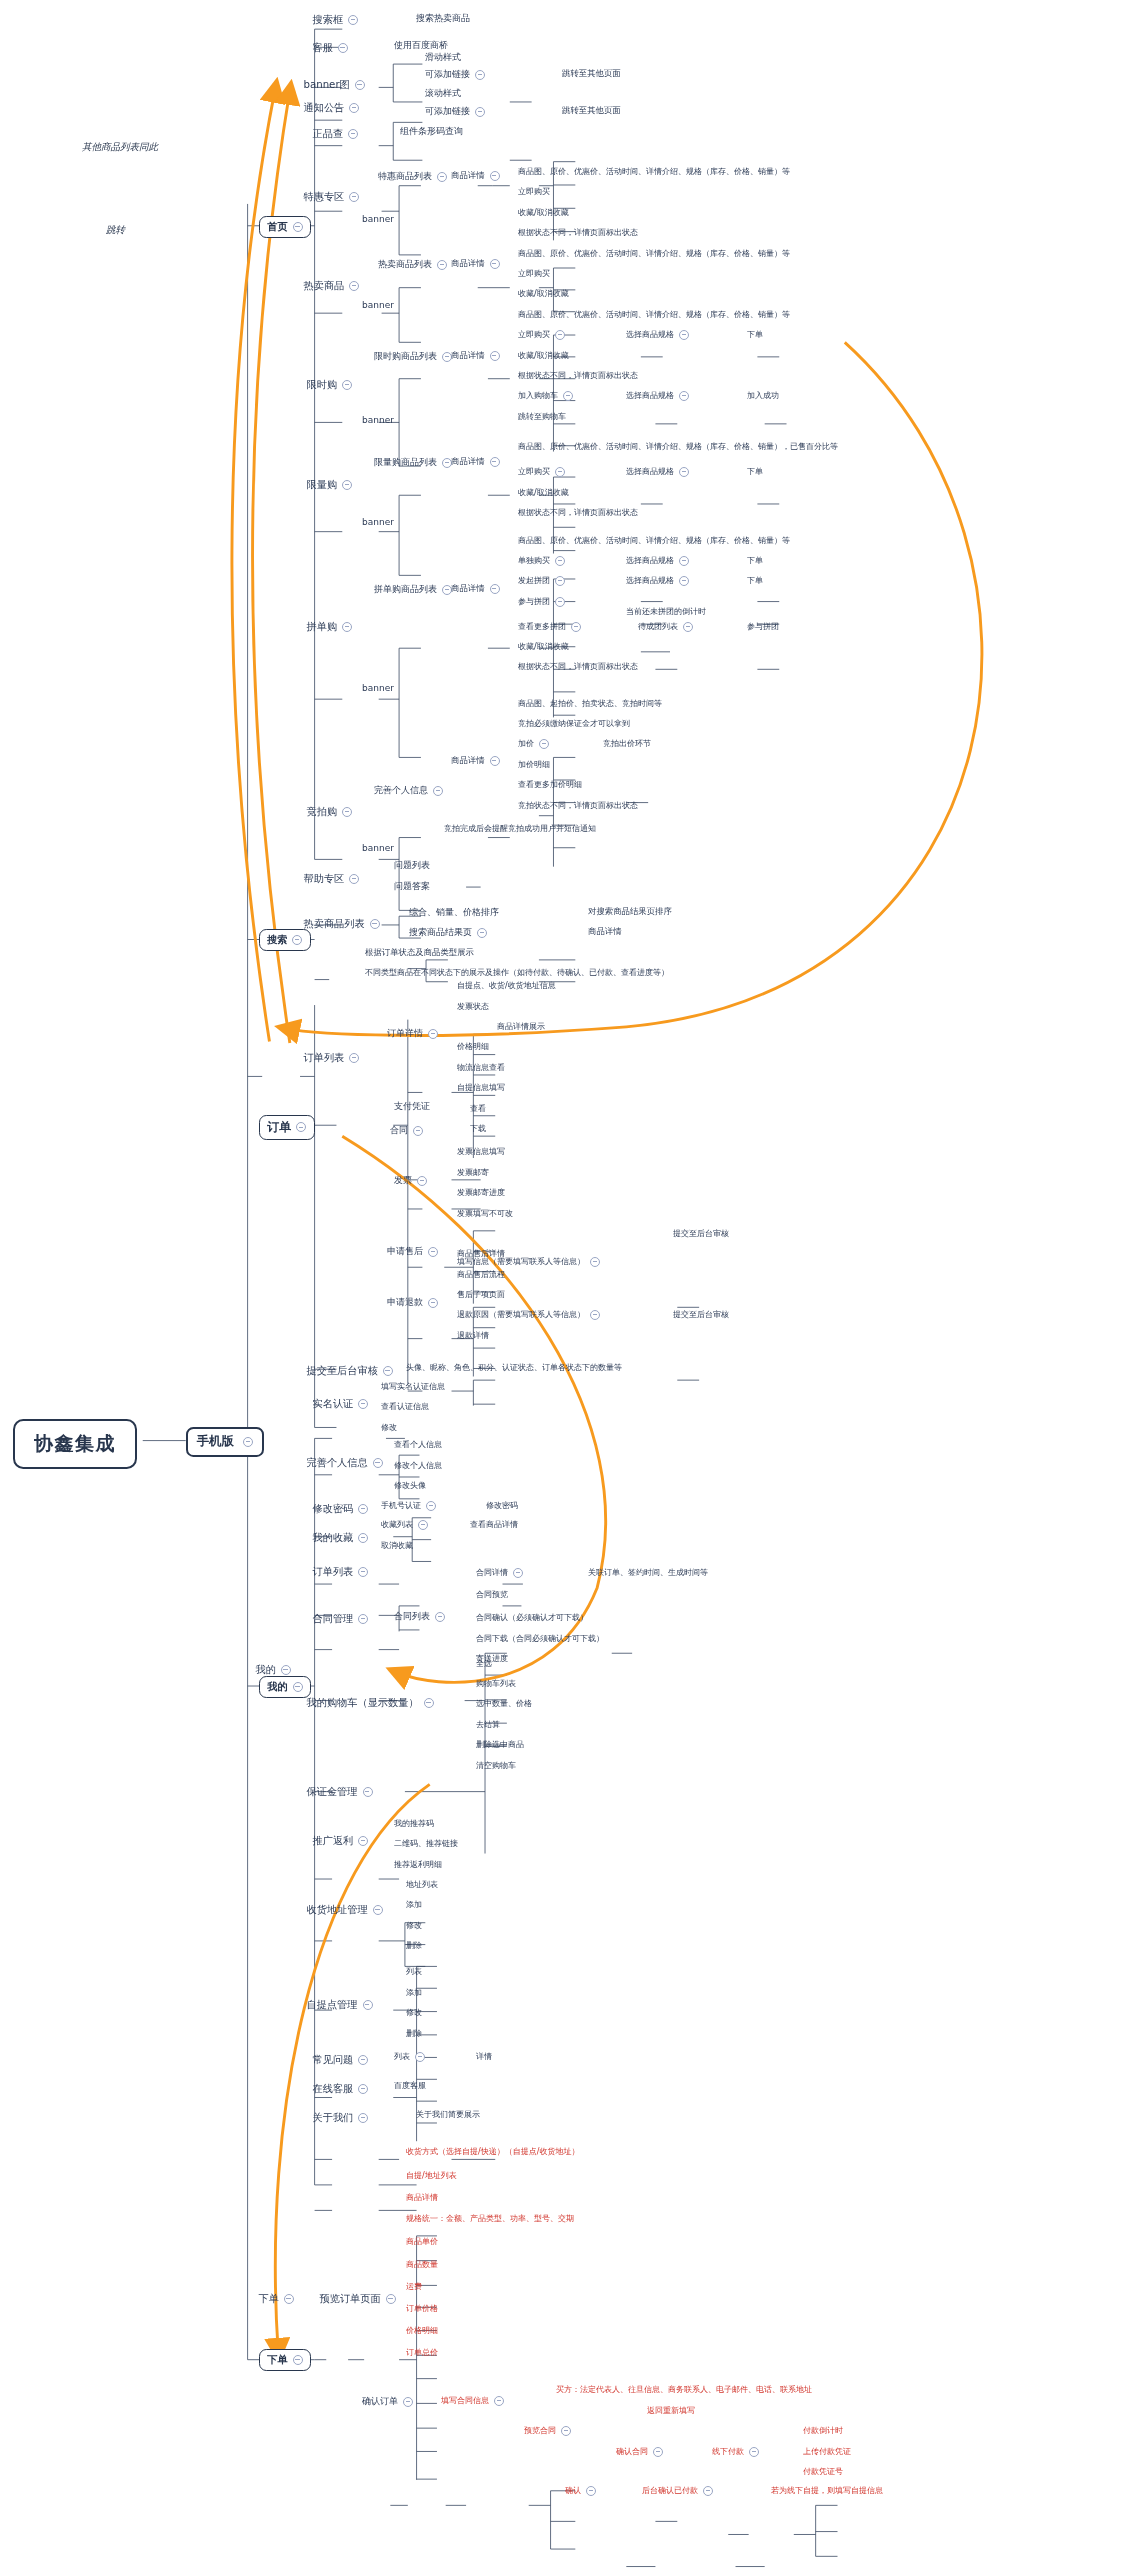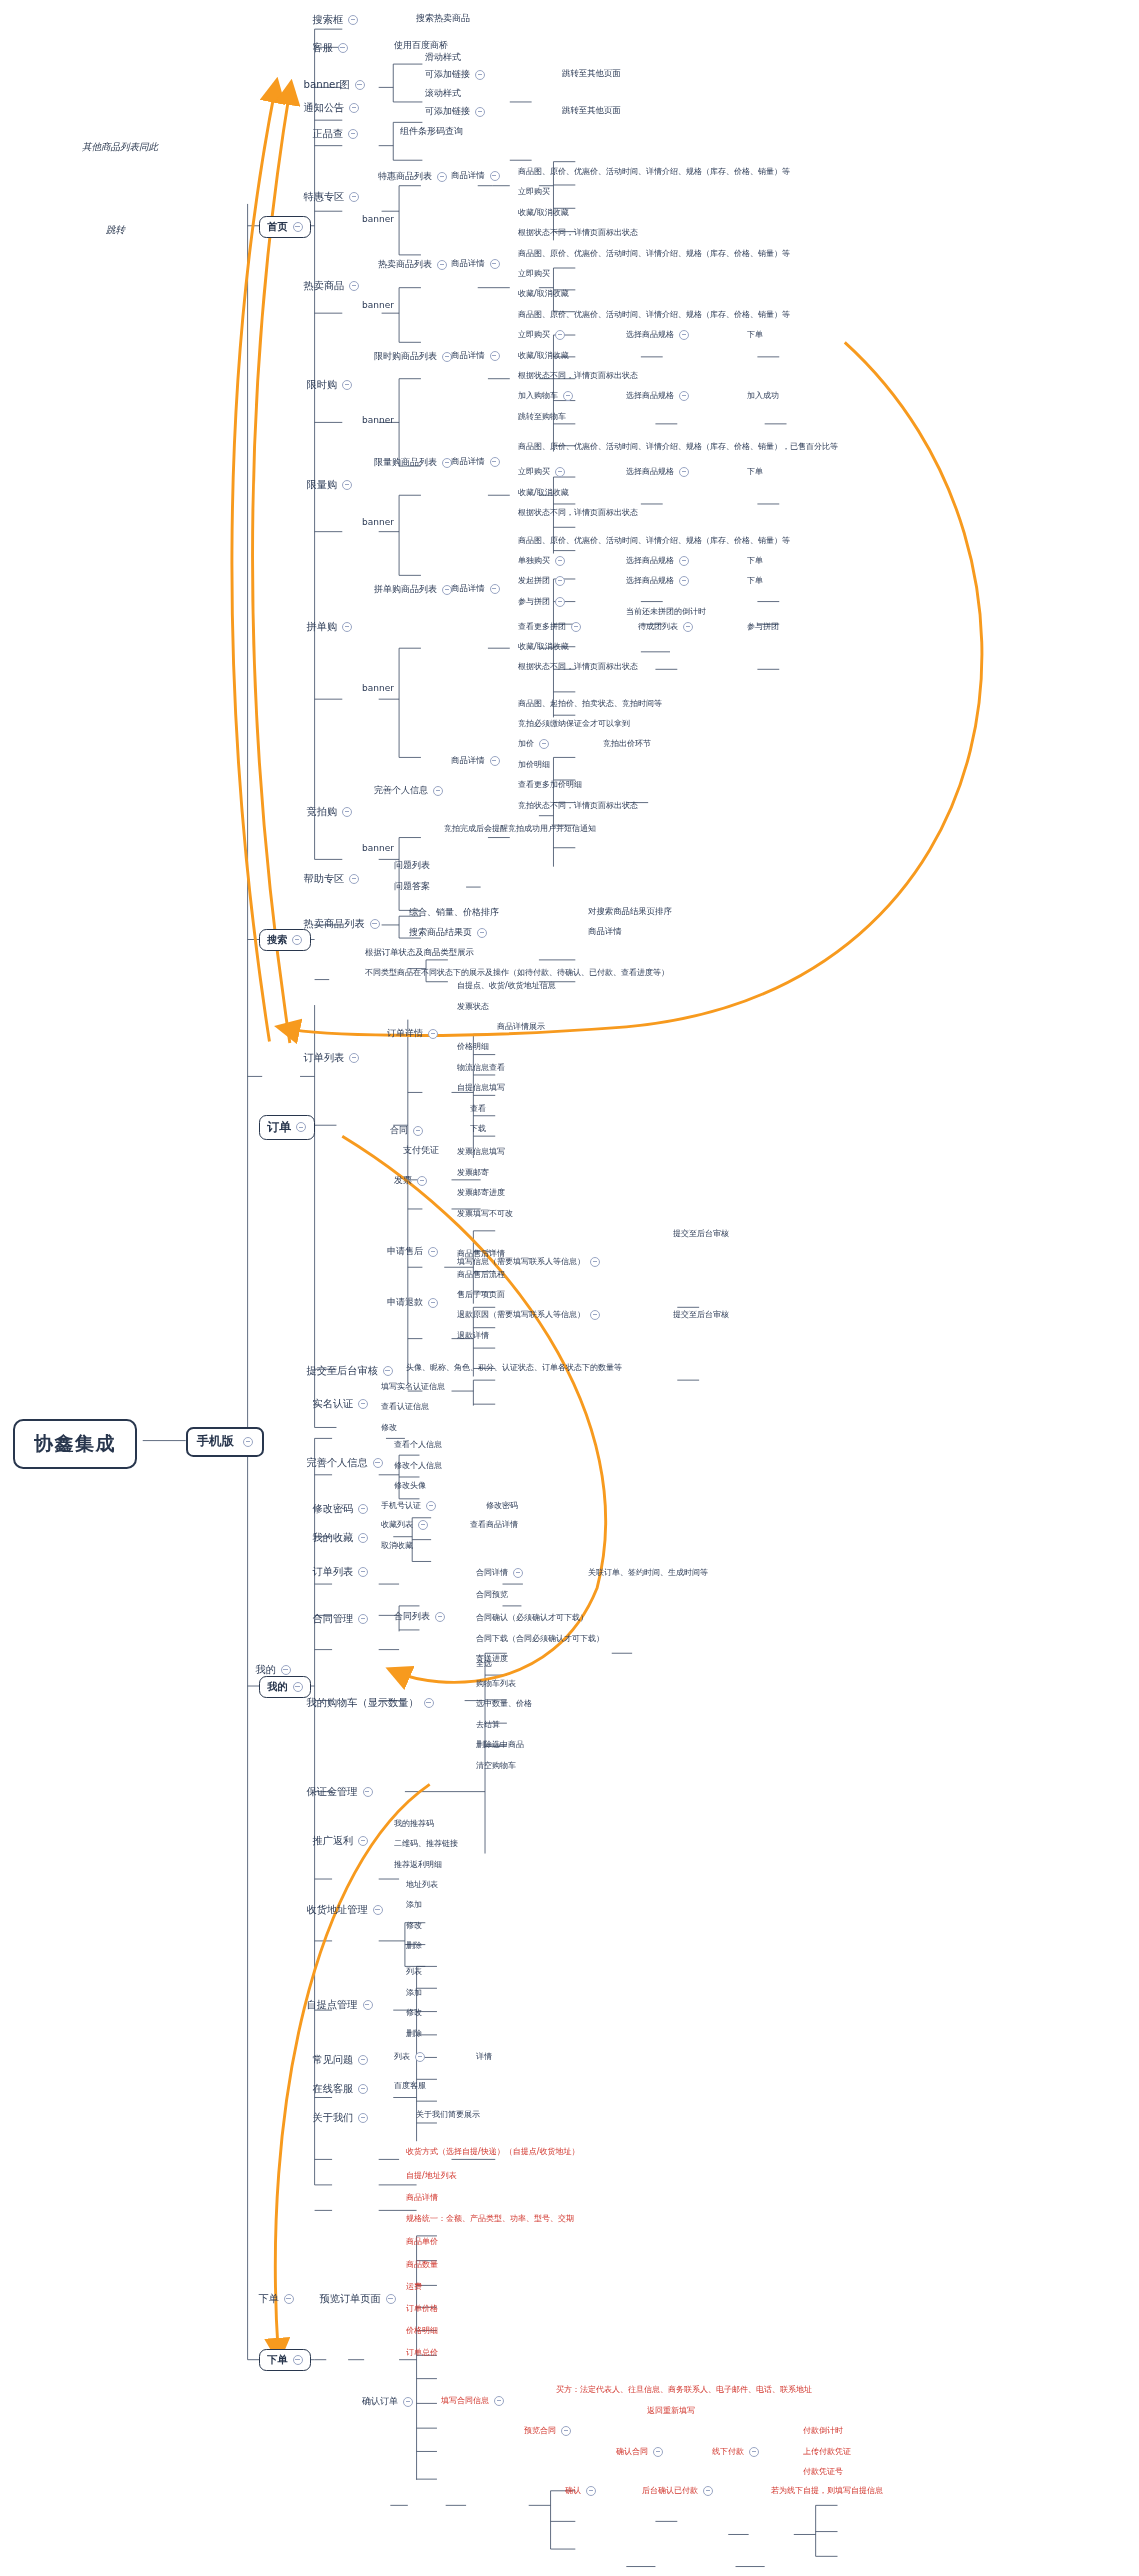--- a/index.html
+++ b/index.html
@@ -504,21 +504,21 @@
       <div class="node lvl4" style="left: 365px; top: 947px;"><span class="lbl">根据订单状态及商品类型展示</span></div>
       <div class="node lvl2" style="left: 302px; top: 1049px;"><span class="lbl">订单列表</span><span class="tog"></span></div>
       <div class="node lvl5" style="left: 365px; top: 967px;"><span class="lbl">不同类型商品在不同状态下的展示及操作（如待付款、待确认、已付款、查看进度等）</span></div>
       <div class="node lvl3" style="left: 387px; top: 1027px;"><span class="lbl">订单详情</span><span class="tog"></span></div>
       <div class="node lvl5" style="left: 457px; top: 980px;"><span class="lbl">自提点、收货/收货地址信息</span></div>
       <div class="node lvl5" style="left: 457px; top: 1001px;"><span class="lbl">发票状态</span></div>
       <div class="node lvl5" style="left: 457px; top: 1021px; padding-left: 40px;"><span class="lbl">商品详情展示</span></div>
       <div class="node lvl5" style="left: 457px; top: 1041px;"><span class="lbl">价格明细</span></div>
       <div class="node lvl5" style="left: 457px; top: 1062px;"><span class="lbl">物流信息查看</span></div>
       <div class="node lvl5" style="left: 457px; top: 1082px;"><span class="lbl">自提信息填写</span></div>
-      <div class="node lvl3" style="left: 403px; top: 1100px; margin-top: 44px;"><span class="lbl">支付凭证</span></div>
+      <div class="node lvl3" style="left: 394px; top: 1100px;"><span class="lbl">支付凭证</span></div>
       <div class="node lvl5" style="left: 470px; top: 1103px;"><span class="lbl">查看</span></div>
       <div class="node lvl3" style="left: 390px; top: 1124px;"><span class="lbl">合同</span><span class="tog"></span></div>
       <div class="node lvl5" style="left: 470px; top: 1123px;"><span class="lbl">下载</span></div>
       <div class="node lvl3" style="left: 394px; top: 1174px;"><span class="lbl">发票</span><span class="tog"></span></div>
       <div class="node lvl5" style="left: 457px; top: 1146px;"><span class="lbl">发票信息填写</span></div>
       <div class="node lvl5" style="left: 457px; top: 1167px;"><span class="lbl">发票邮寄</span></div>
       <div class="node lvl5" style="left: 457px; top: 1187px;"><span class="lbl">发票邮寄进度</span></div>
       <div class="node lvl5" style="left: 457px; top: 1208px;"><span class="lbl">发票填写不可改</span></div>
       <div class="node lvl3" style="left: 387px; top: 1245px;"><span class="lbl">申请售后</span><span class="tog"></span></div>
       <div class="node lvl5" style="left: 457px; top: 1228px; margin-top: 28px;"><span class="lbl">填写信息（需要填写联系人等信息）</span><span class="tog"></span></div>

